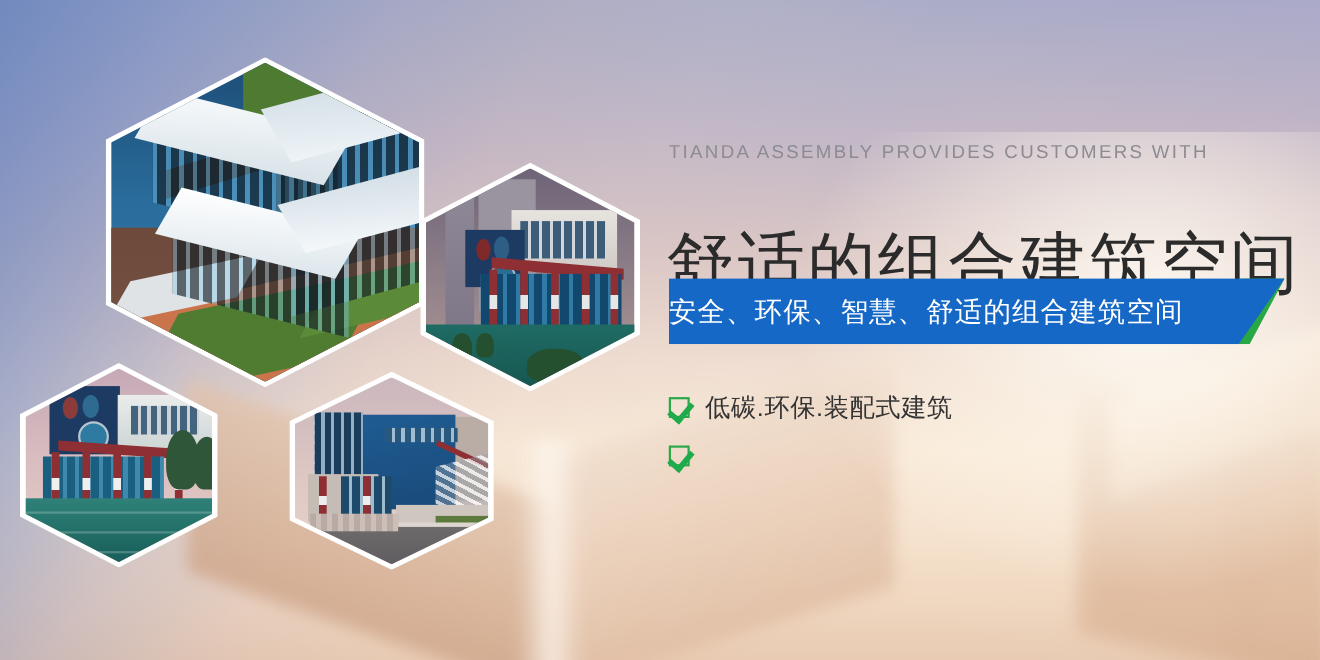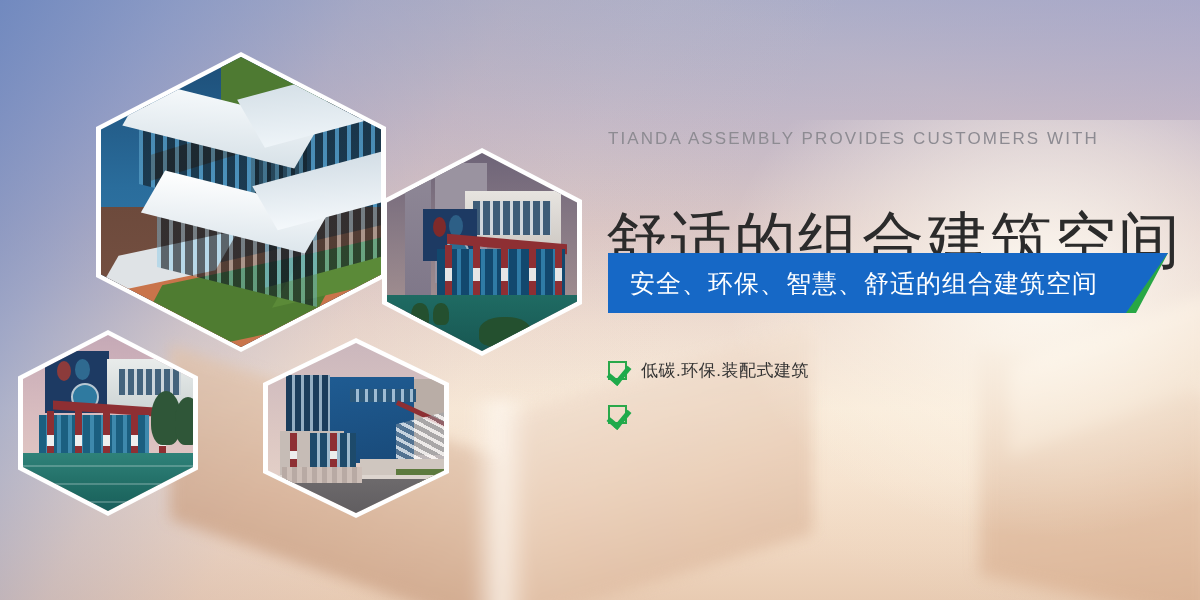--- a/index.html
+++ b/index.html
@@ -187,21 +187,21 @@
     letter-spacing:2px;white-space:nowrap;font-weight:400;
   }
   .blue-bar{
     position:absolute;left:608px;top:253px;width:560px;height:60px;
     background:#1668c6;color:#ffffff;
     -webkit-clip-path:polygon(0 0,100% 0,calc(100% - 42px) 100%,0 100%);
     clip-path:polygon(0 0,100% 0,calc(100% - 42px) 100%,0 100%);
     display:flex;align-items:center;
   }
   .blue-bar-text{
-    margin-left:22px;font-size:25px;letter-spacing:1px;white-space:nowrap;
+    font-size:25px;letter-spacing:1px;white-space:nowrap;
   }
   .green-wedge{
     position:absolute;left:1096px;top:253px;width:86px;height:60px;
     background:#28a745;
     -webkit-clip-path:polygon(32px 0,72px 0,40px 100%,0 100%);
     clip-path:polygon(32px 0,72px 0,40px 100%,0 100%);
   }
 
   .features{position:absolute;left:608px;top:348px;width:560px;}
   .frow{display:flex;align-items:center;height:44px;}
@@ -211,21 +211,21 @@
     position:relative;width:19px;height:19px;
     border:2px solid #2aa84a;box-sizing:border-box;
     flex:0 0 auto;margin-right:14px;
   }
   .chk::after{
     content:"";position:absolute;left:2px;top:-1px;
     width:9px;height:17px;
     border-right:5px solid #1faa4b;border-bottom:5px solid #1faa4b;
     transform:rotate(40deg);
   }
-  .ftext{font-size:17px;color:#333333;letter-spacing:.5px;}
+  .ftext{font-size:23px;color:#333333;letter-spacing:.5px;}
 </style>
 </head>
 <body>
 
 <div class="banner">
 
   <div class="bg-arch bg-diagrid">
     <div class="face-l"></div>
     <div class="face-r"></div>
     <div class="ridge"></div>

